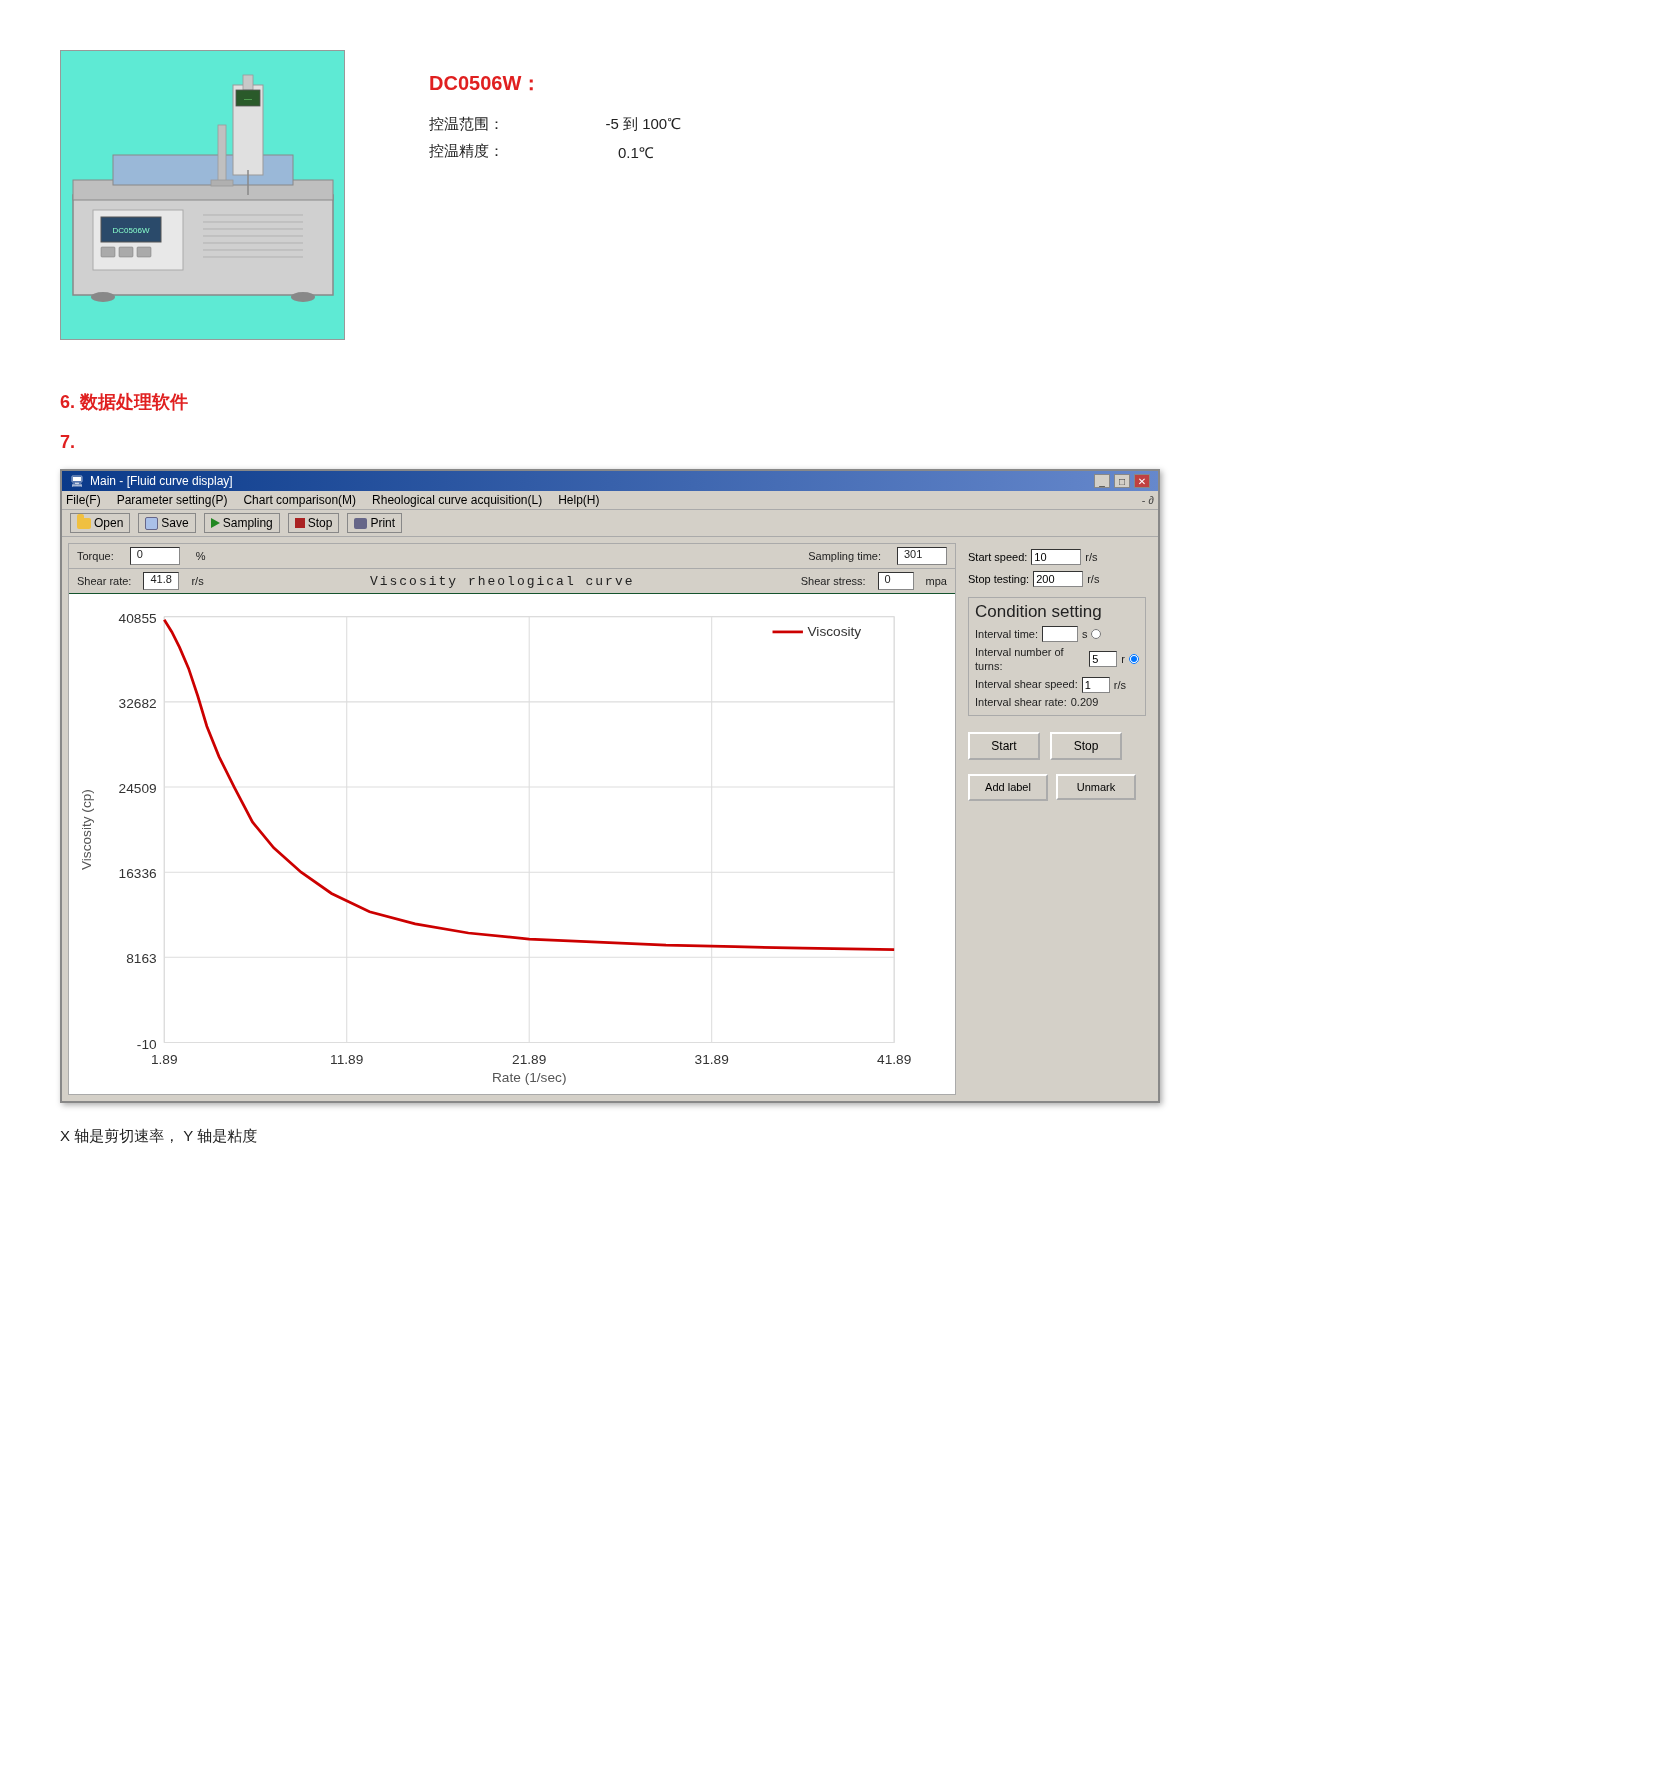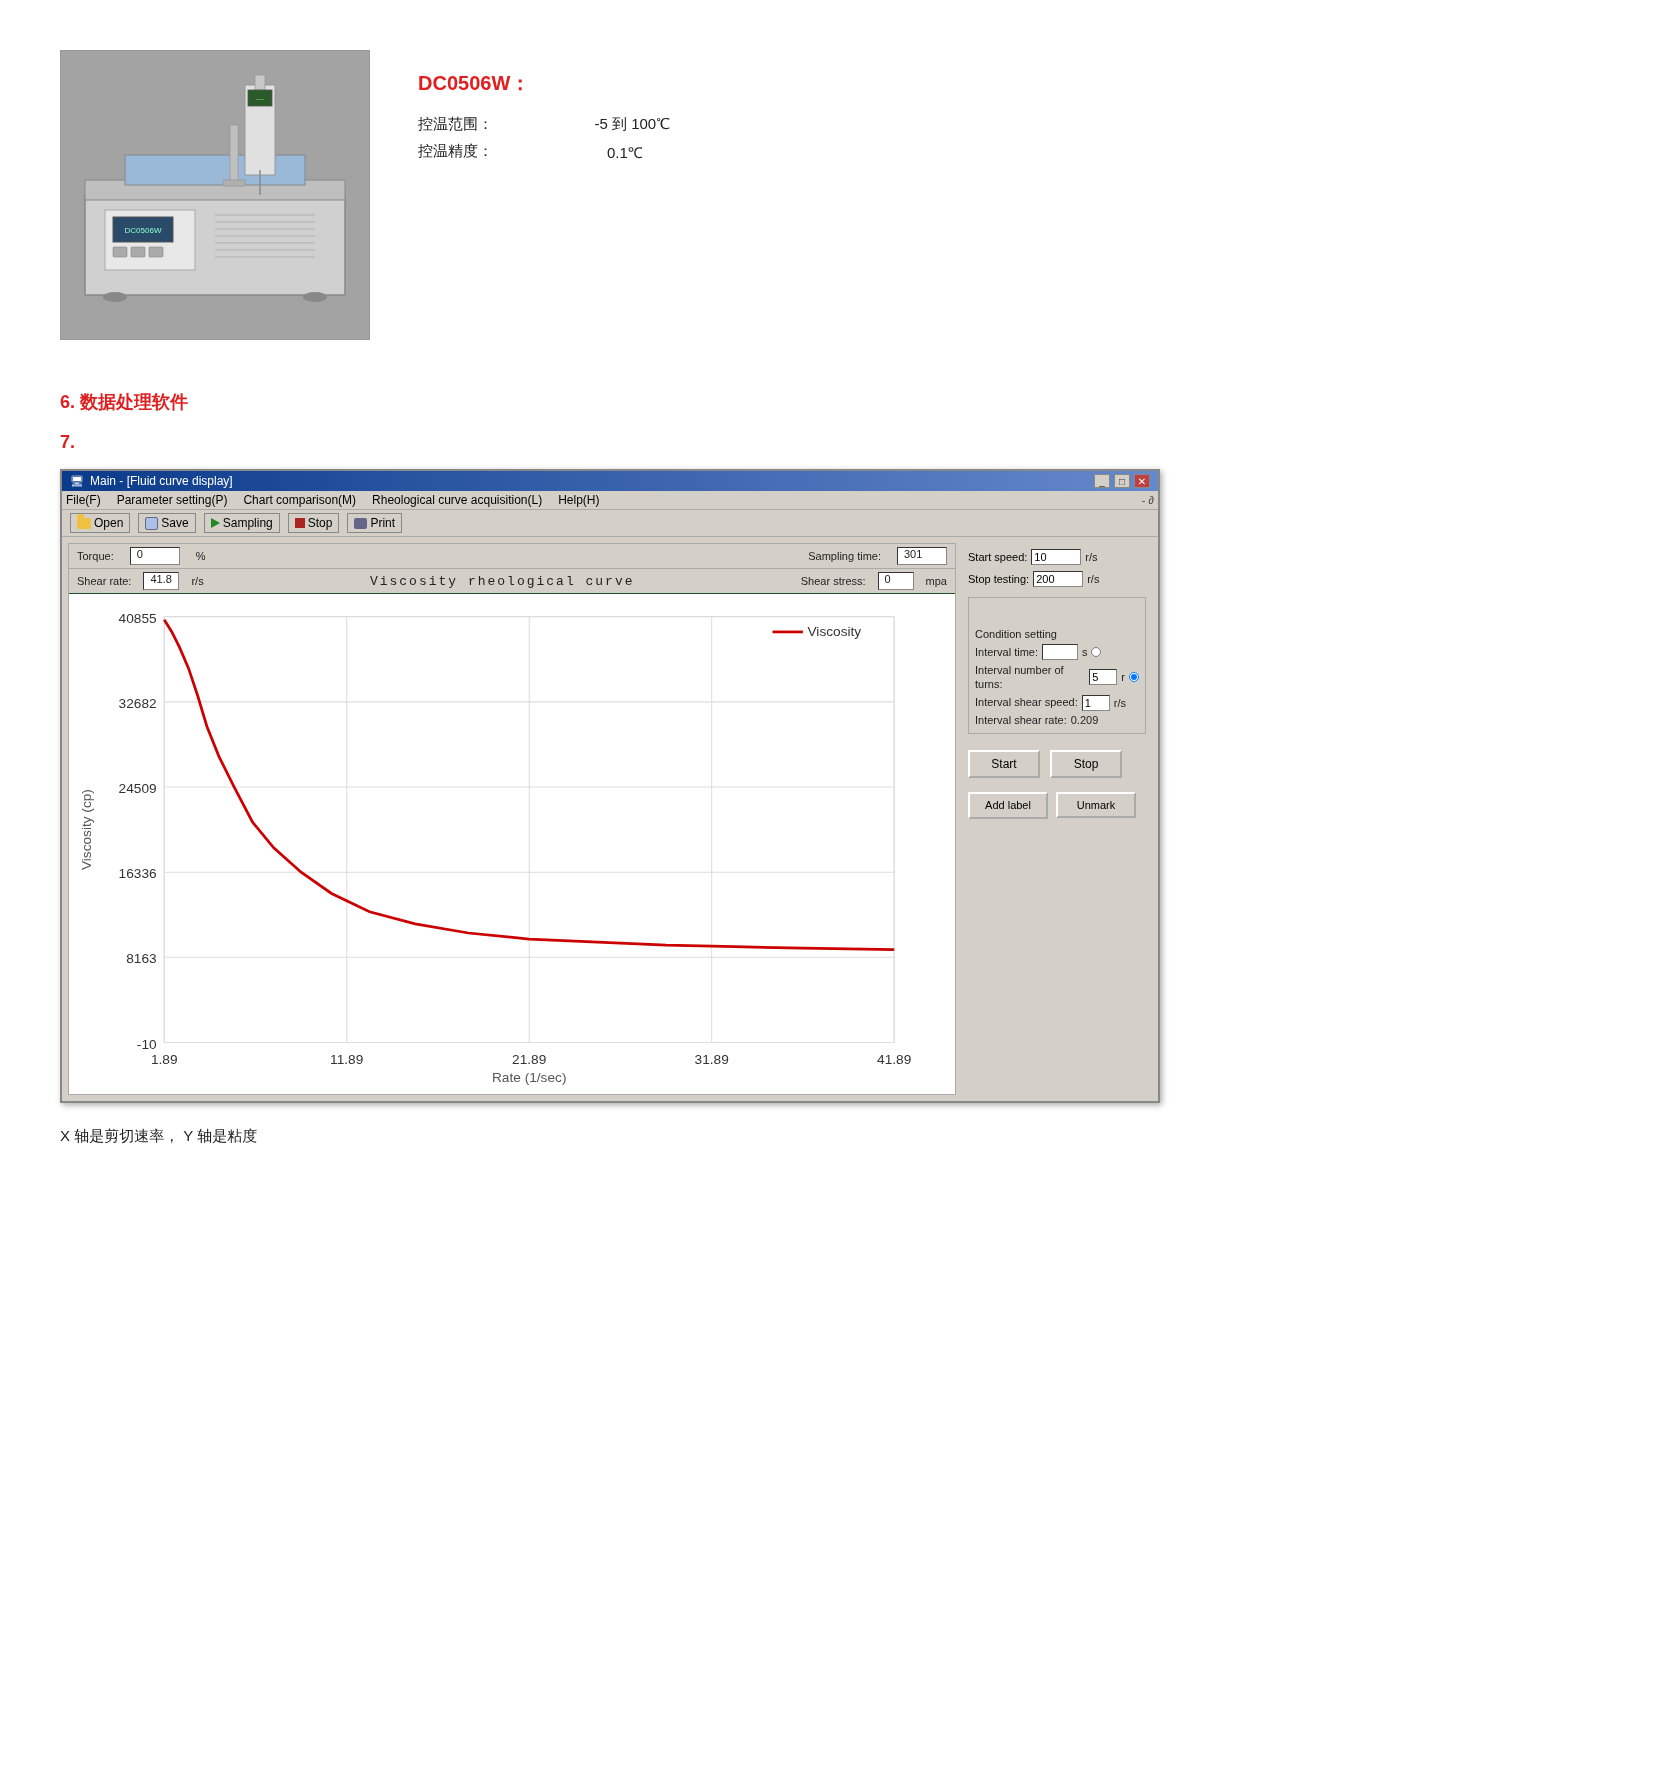--- a/index.html
+++ b/index.html
@@ -22,27 +22,27 @@
 
     .section5 {
       display: flex;
       flex-direction: row;
       align-items: flex-start;
       margin-bottom: 50px;
     }
 
     .device-image-box {
       border: 1.5px solid #999;
-      width: 310px;
+      width: 285px;
       height: 290px;
       display: flex;
       align-items: center;
       justify-content: center;
-      background: #a3a3a3;
-      margin-right: 48px;
+      background: #5eead4;
+      margin-right: 84px;
       flex-shrink: 0;
     }
 
     .device-svg {
       width: 280px;
       height: 260px;
     }
 
     .device-specs {
       padding-top: 20px;
@@ -275,23 +275,22 @@
       font-size: 11px;
     }
 
     .sw-condition-box {
       border: 1px solid #aaa;
       padding: 4px 6px;
       margin: 4px 0;
     }
 
     .sw-condition-title {
-      font-size: 11px;
+      font-size: 17px;
       margin-bottom: 4px;
-      margin-top: 26px;
     }
 
     .sw-condition-row {
       display: flex;
       align-items: center;
       gap: 4px;
       margin-bottom: 3px;
       font-size: 11px;
     }
 

